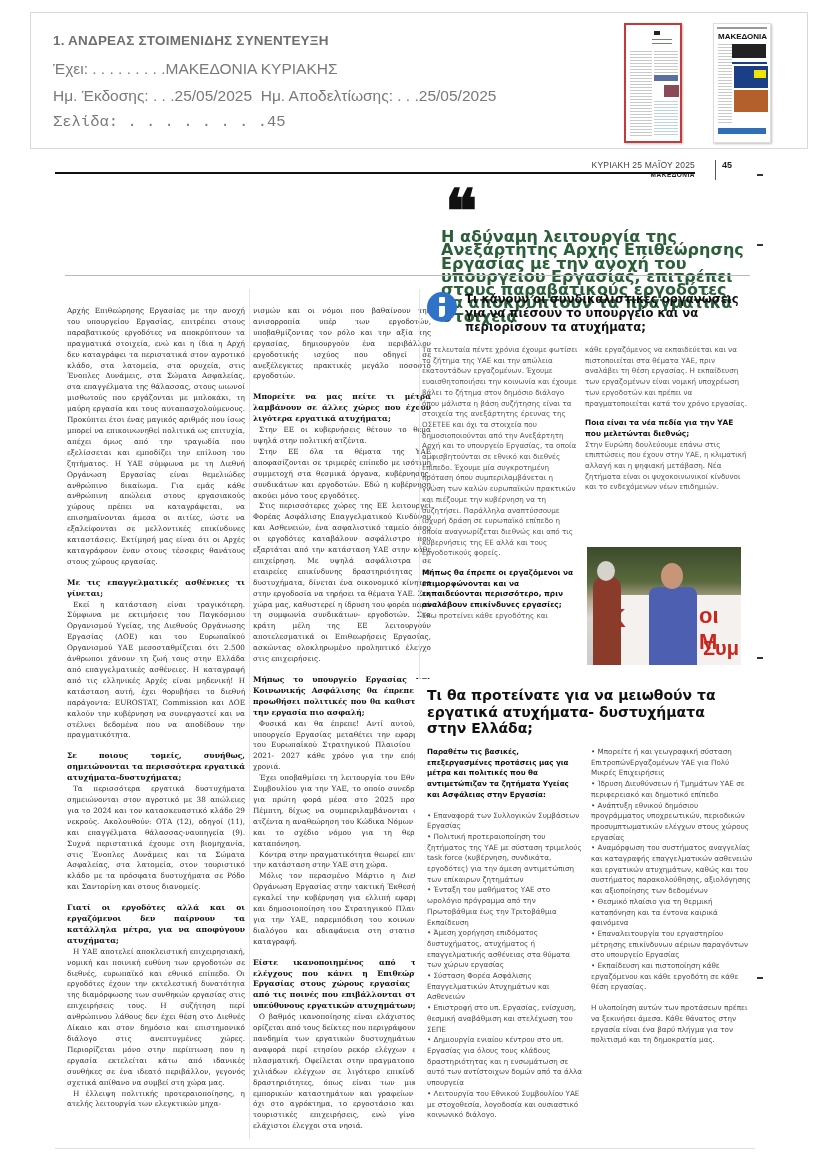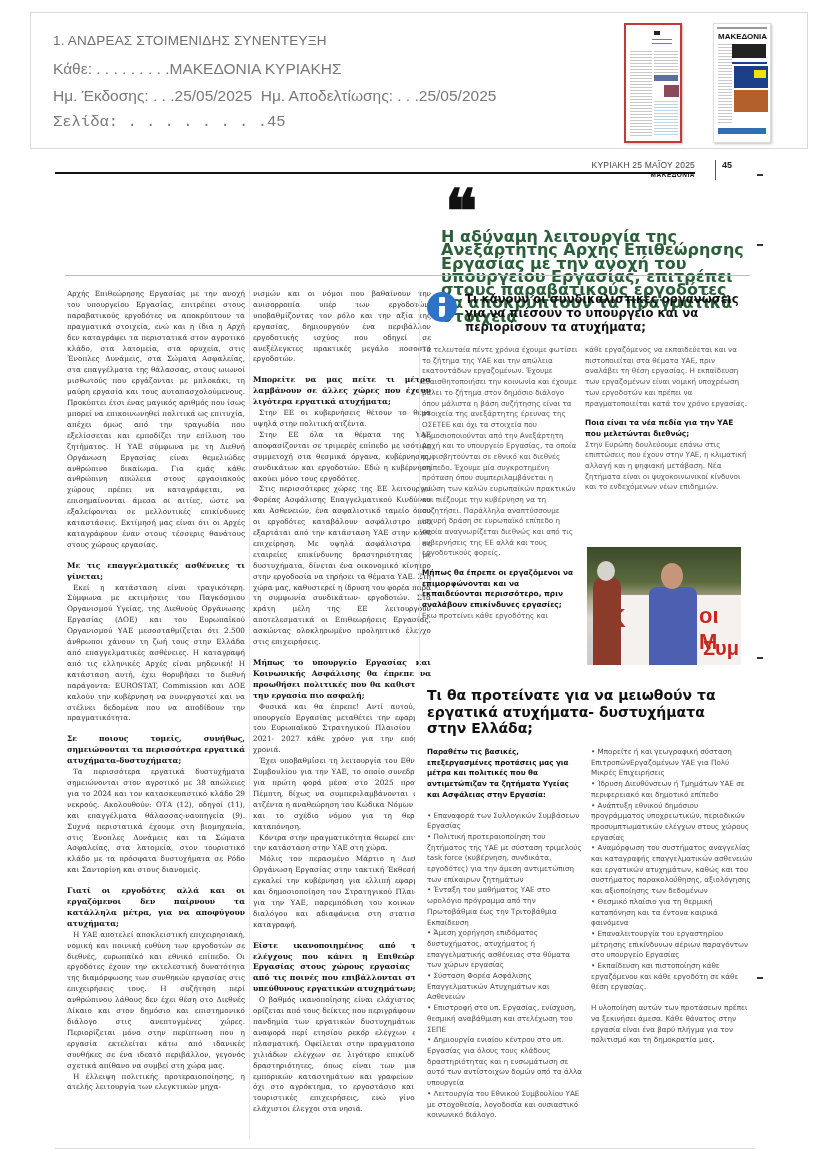--- a/index.html
+++ b/index.html
@@ -1,21 +1,21 @@
 <!DOCTYPE html>
 <html><head>
 <meta charset="utf-8">
 <style>
   * { box-sizing: border-box; margin: 0; padding: 0; }
   html, body { width: 817px; height: 1161px; background: #ffffff; overflow: hidden; }
   body { position: relative; font-family: "Liberation Sans", sans-serif; color: #222; }
 
   
   .meta-box { position: absolute; left: 30px; top: 12px; width: 778px; height: 137px; border: 1px solid #d9d9d9; background: #fff; }
-  .meta-title { position: absolute; left: 22px; top: 20px; font-size: 13.5px; font-weight: normal; color: #707070; letter-spacing: 0.2px; }
+  .meta-title { position: absolute; left: 22px; top: 20px; font-size: 13.5px; font-weight: bold; color: #707070; letter-spacing: 0.2px; }
   .meta-line { position: absolute; left: 22px; font-size: 15.5px; color: #7a7a7a; white-space: nowrap; }
   .meta-line.l1 { top: 47px; }
   .meta-line.l2 { top: 74px; }
   .meta-line.l3 { top: 100px; font-family: Liberation Mono, monospace; }
   .thumb { position: absolute; top: 10px; width: 58px; height: 120px; background: #fff; border: 1px solid #ddd; box-shadow: 1px 1px 2px rgba(0,0,0,0.25); overflow: hidden; }
   .thumb.t1 { left: 593px; border: 2px solid #c43a3a; }
   .thumb.t2 { left: 682px; }
   .thumb .ln { position: absolute; left: 4px; right: 4px; height: 1px; background: #bdbdbd; }
   .thumb .blk { position: absolute; }
 
@@ -27,21 +27,21 @@
   .page-num { position: absolute; right: 13px; top: 2px; font-size: 9px; font-weight: bold; color: #222; padding-left: 6px; border-left: 1px solid #555; height: 20px; }
   .rule-top { position: absolute; left: 0; top: 20px; width: 640px; height: 2px; background: #111; }
 
   .quote-mark { position: absolute; left: 390px; top: 34px; font-family: "DejaVu Serif", serif; font-size: 60px; line-height: 50px; font-weight: bold; color: #111; }
   .pull-quote { position: absolute; left: 386px; top: 78px; width: 310px; font-family: "DejaVu Sans", sans-serif; font-size: 16px; font-weight: bold; color: #2b5f3a; line-height: 13.3px; }
   .pull-rule { position: absolute; left: 10px; top: 123px; width: 685px; height: 1px; background: #bbb; }
 
   
   .col { position: absolute; font-family: "DejaVu Serif", serif; font-size: 7.3px; line-height: 10.9px; color: #2a2a2a; text-align: justify; }
   .col p { margin: 0; text-indent: 6px; }
-  .col p.noindent { text-indent: 0; }
+  .col p.noindent { text-indent: 0; margin-top: 17px; }
   .col h4 { font-family: "DejaVu Serif", serif; font-size: 7.6px; line-height: 10.9px; font-weight: bold; color: #111; margin-top: 10px; }
   .col1 { left: 12px; top: 137px; width: 178px; }
   .col2 { left: 198px; top: 137px; width: 178px; }
   .col-sep { position: absolute; top: 137px; width: 1px; height: 850px; background: #e4e4e4; }
 
   
   .q-icon { position: absolute; left: 372px; top: 140px; width: 30px; height: 30px; border-radius: 50%; background: #2f73c8; }
   .q-icon::before { content: ""; position: absolute; left: 12px; top: 5px; width: 6px; height: 6px; background: #fff; border-radius: 1px; }
   .q-icon::after { content: ""; position: absolute; left: 12px; top: 14px; width: 6px; height: 11px; background: #fff; border-radius: 0 0 4px 1px; }
   .right-head { position: absolute; left: 410px; top: 140px; width: 280px; font-family: "DejaVu Sans", sans-serif; font-size: 11.6px; font-weight: bold; line-height: 14px; color: #111; }
@@ -70,21 +70,21 @@
 
   .page-bottom-rule { position: absolute; left: 0; top: 996px; width: 700px; height: 1px; background: #ddd; }
   .edge-mark { position: absolute; right: -8px; width: 6px; height: 2px; background: #333; }
 </style>
 </head>
 <body>
 
 <div class="meta-box">
   <div class="meta-title">1. ΑΝΔΡΕΑΣ ΣΤΟΙΜΕΝΙΔΗΣ ΣΥΝΕΝΤΕΥΞΗ</div>
   <div class="meta-line l1">
-    <span>Κάθε: . . . . . . . . .</span><span>ΜΑΚΕΔΟΝΙΑ ΚΥΡΙΑΚΗΣ</span>
+    <span>Έχει: . . . . . . . . .</span><span>ΜΑΚΕΔΟΝΙΑ ΚΥΡΙΑΚΗΣ</span>
   </div>
   <div class="meta-line l2">
     <span>Ημ. Έκδοσης: . . .</span><span>25/05/2025</span>&nbsp;&nbsp;<span>Ημ. Αποδελτίωσης: . . .</span><span>25/05/2025</span>
   </div>
   <div class="meta-line l3">
     <span>Σελίδα: . . . . . . . .</span><span>45</span>
   </div>
 
   <div class="thumb t1">
     <div class="blk" style="left:28px;top:6px;width:6px;height:4px;background:#222;"></div>

